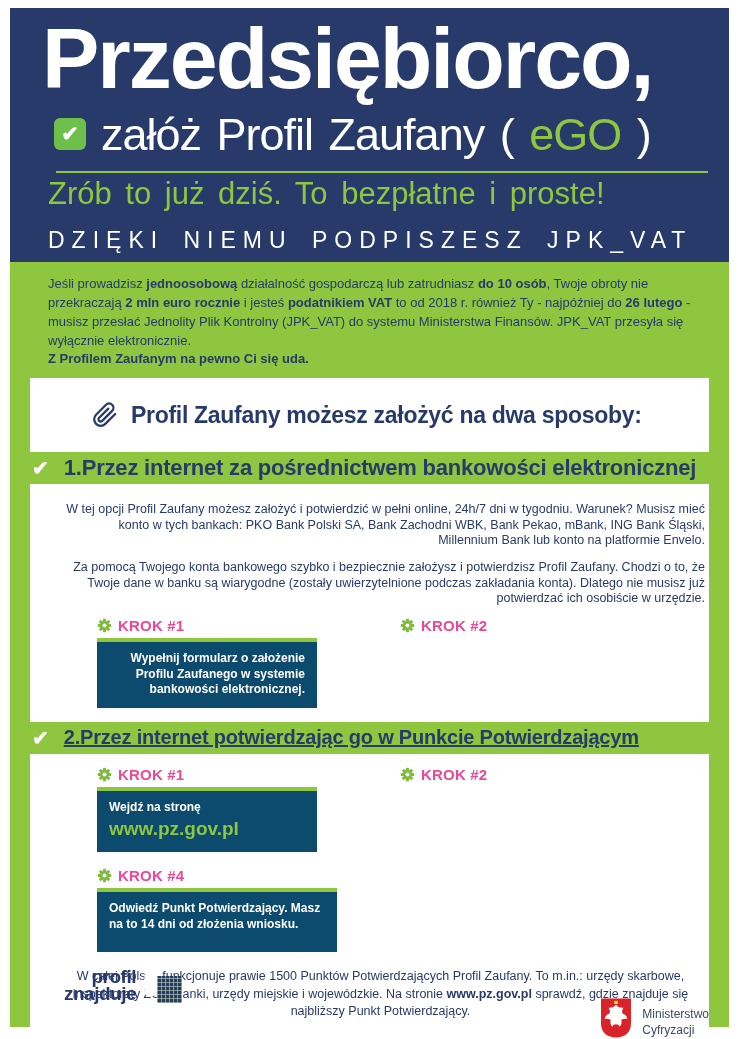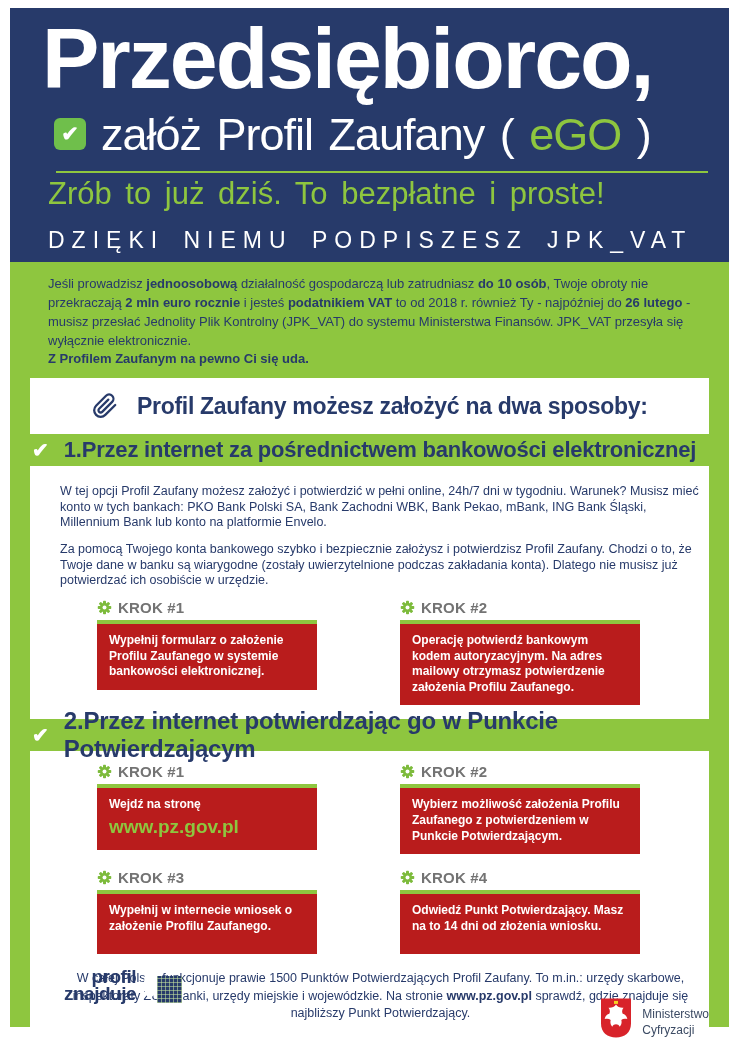--- a/index.html
+++ b/index.html
@@ -21,41 +21,41 @@
              word-spacing:5px; white-space:nowrap; }
   .banner { position:absolute; left:38px; top:219px; color:#fff; font-weight:normal; font-size:23px;
             letter-spacing:7px; word-spacing:6px; white-space:nowrap; }
 
   
   .green-area { position:absolute; left:10px; top:262px; width:719px; height:765px; background:#8EC63F; }
   .intro { margin:13px 18px 0 38px; color:#273A6A; font-size:13px; line-height:1.45; }
   .intro .b, .footnote .b { font-weight:bold; }
 
   .white-box { background:#fff; margin:0 20px; }
-  .box-how { margin-top:9px; height:56px; display:flex; align-items:center; gap:19px; padding-left:62px; }
+  .box-how { margin-top:9px; height:74px; display:flex; align-items:center; gap:13px; padding-left:62px; }
   .how-title { color:#273A6A; font-weight:bold; font-size:23px; letter-spacing:-0.3px; }
   .paperclip { width:26px; height:26px; flex:0 0 auto; }
 
   .method-bar { height:32px; display:flex; align-items:center; gap:15px; padding-left:22px; }
   .check-glyph { color:#fff; font-size:20px; font-weight:bold; line-height:1; }
   .bar-title { color:#273A6A; font-weight:bold; font-size:22px; letter-spacing:-0.2px; }
-  .bar-title.big { font-size:24px; }
-
-  .box-method1 { padding:18px 21px 14px 30px; min-height:223px; }
+  .bar-title.big { font-size:20px;text-decoration:underline; }
+
+  .box-method1 { padding:18px 21px 14px 30px; min-height:223px;text-align:right; }
   .body-text { color:#273A6A; font-size:12.5px; line-height:1.25; width:645px; }
   .body-text + .body-text { margin-top:11px; }
 
   .steps { display:flex; gap:83px; margin:10px 0 0 37px; }
   .steps-grid { display:grid; grid-template-columns:220px 240px; column-gap:83px; row-gap:15px; margin-left:37px; }
   .step { width:220px; }
   .step.wide { width:240px; }
   .step-label-row { display:flex; align-items:center; gap:6px; margin-bottom:4px; }
   .gear { width:15px; height:15px; flex:0 0 auto; }
-  .step-label { color:#737373; font-weight:bold; font-size:15px; letter-spacing:0.2px; }
-  .step-box { background:#b91c1c; border-top:4px solid #8EC63F; color:#fff; font-weight:bold;
+  .step-label { color:#ec4899; font-weight:bold; font-size:15px; letter-spacing:0.2px; }
+  .step-box { background:#0c4a6e; border-top:4px solid #8EC63F; color:#fff; font-weight:bold;
               font-size:12px; line-height:1.3; padding:9px 12px 10px; min-height:64px; }
   .pz-link { display:inline-block; color:#8EC63F; font-size:19px; font-weight:bold; margin-top:2px; text-decoration:none; }
 
   .box-method2 { padding:12px 8px 14px 30px; min-height:250px; }
   .footnote { margin:16px auto 0; width:625px; text-align:center; color:#273A6A; font-size:12.5px; line-height:1.4; }
 
   
   .footer { position:absolute; left:0; bottom:12px; width:100%; height:58px; }
   .pz-logo { position:absolute; left:54px; top:8px; display:flex; align-items:flex-start; gap:6px; }
   .pz-logo-text { text-align:right; color:#273A6A; font-weight:bold; font-size:19px; line-height:0.92;
@@ -134,23 +134,20 @@
                 <rect x="8" y="1" width="4" height="18" rx="1"></rect>
                 <rect x="1" y="8" width="18" height="4" rx="1"></rect>
                 <rect x="8" y="1" width="4" height="18" rx="1" transform="rotate(45 10 10)"></rect>
                 <rect x="8" y="1" width="4" height="18" rx="1" transform="rotate(-45 10 10)"></rect>
                 <circle cx="10" cy="10" r="6"></circle>
               </g>
               <circle cx="10" cy="10" r="2.6" fill="#fff"></circle>
             </svg>
             <span class="step-label">KROK #2</span>
           </div>
-          <div class="step-box">
-            <span>Operację potwierdź bankowym kodem autoryzacyjnym. Na adres mailowy otrzymasz potwierdzenie założenia Profilu Zaufanego.</span>
-          </div>
         </div>
       </div>
     </div>
 
     <div class="method-bar">
       <span class="check-glyph">✔</span>
       <span class="bar-title big">2.Przez internet potwierdzając go w Punkcie Potwierdzającym</span>
     </div>
 
     <div class="white-box box-method2">
@@ -180,41 +177,20 @@
               <g fill="#7DBB3C">
                 <rect x="8" y="1" width="4" height="18" rx="1"></rect>
                 <rect x="1" y="8" width="18" height="4" rx="1"></rect>
                 <rect x="8" y="1" width="4" height="18" rx="1" transform="rotate(45 10 10)"></rect>
                 <rect x="8" y="1" width="4" height="18" rx="1" transform="rotate(-45 10 10)"></rect>
                 <circle cx="10" cy="10" r="6"></circle>
               </g>
               <circle cx="10" cy="10" r="2.6" fill="#fff"></circle>
             </svg>
             <span class="step-label">KROK #2</span>
-          </div>
-          <div class="step-box">
-            <span>Wybierz możliwość założenia Profilu Zaufanego z potwierdzeniem w Punkcie Potwierdzającym.</span>
-          </div>
-        </div>
-        <div class="step">
-          <div class="step-label-row">
-            <svg class="gear" viewBox="0 0 20 20">
-              <g fill="#7DBB3C">
-                <rect x="8" y="1" width="4" height="18" rx="1"></rect>
-                <rect x="1" y="8" width="18" height="4" rx="1"></rect>
-                <rect x="8" y="1" width="4" height="18" rx="1" transform="rotate(45 10 10)"></rect>
-                <rect x="8" y="1" width="4" height="18" rx="1" transform="rotate(-45 10 10)"></rect>
-                <circle cx="10" cy="10" r="6"></circle>
-              </g>
-              <circle cx="10" cy="10" r="2.6" fill="#fff"></circle>
-            </svg>
-            <span class="step-label">KROK #3</span>
-          </div>
-          <div class="step-box">
-            <span>Wypełnij w internecie wniosek o założenie Profilu Zaufanego.</span>
           </div>
         </div>
         <div class="step wide">
           <div class="step-label-row">
             <svg class="gear" viewBox="0 0 20 20">
               <g fill="#7DBB3C">
                 <rect x="8" y="1" width="4" height="18" rx="1"></rect>
                 <rect x="1" y="8" width="18" height="4" rx="1"></rect>
                 <rect x="8" y="1" width="4" height="18" rx="1" transform="rotate(45 10 10)"></rect>
                 <rect x="8" y="1" width="4" height="18" rx="1" transform="rotate(-45 10 10)"></rect>

